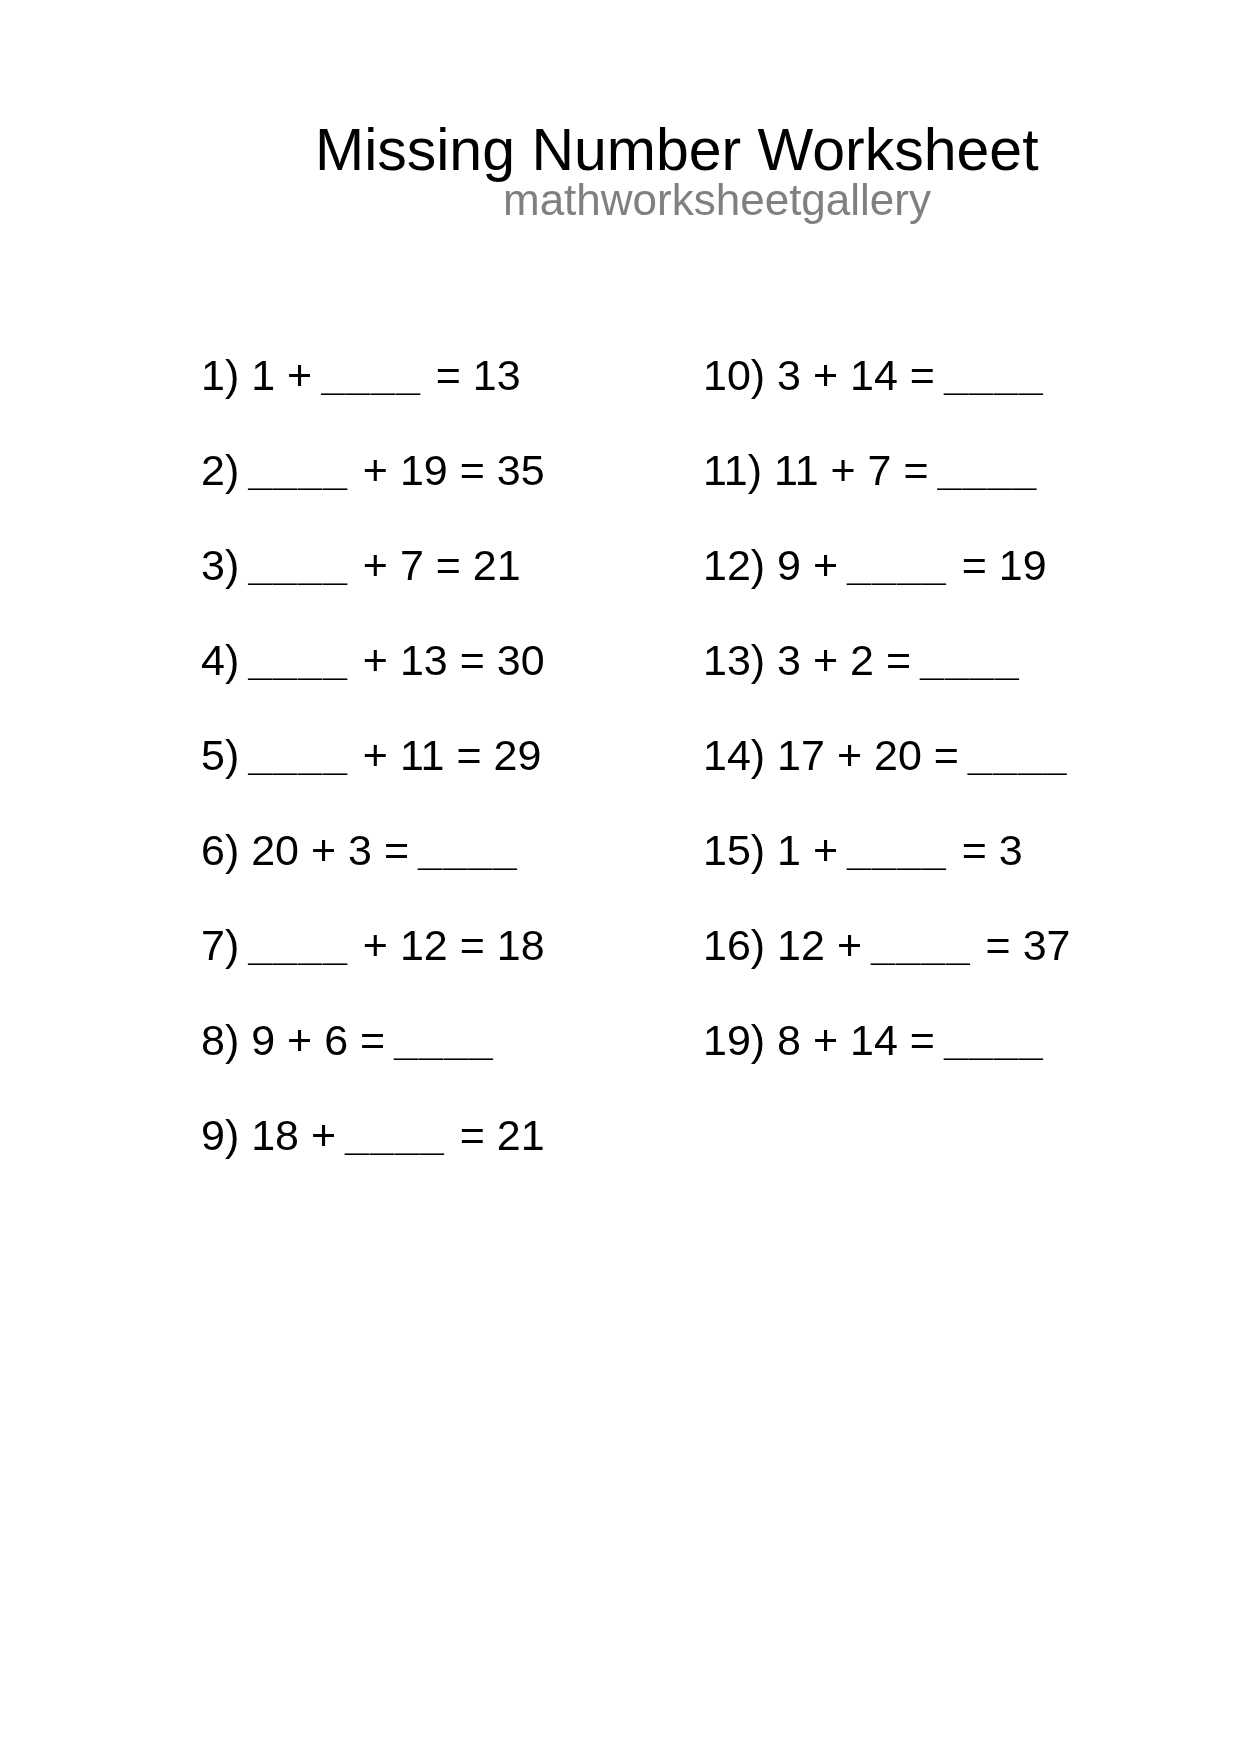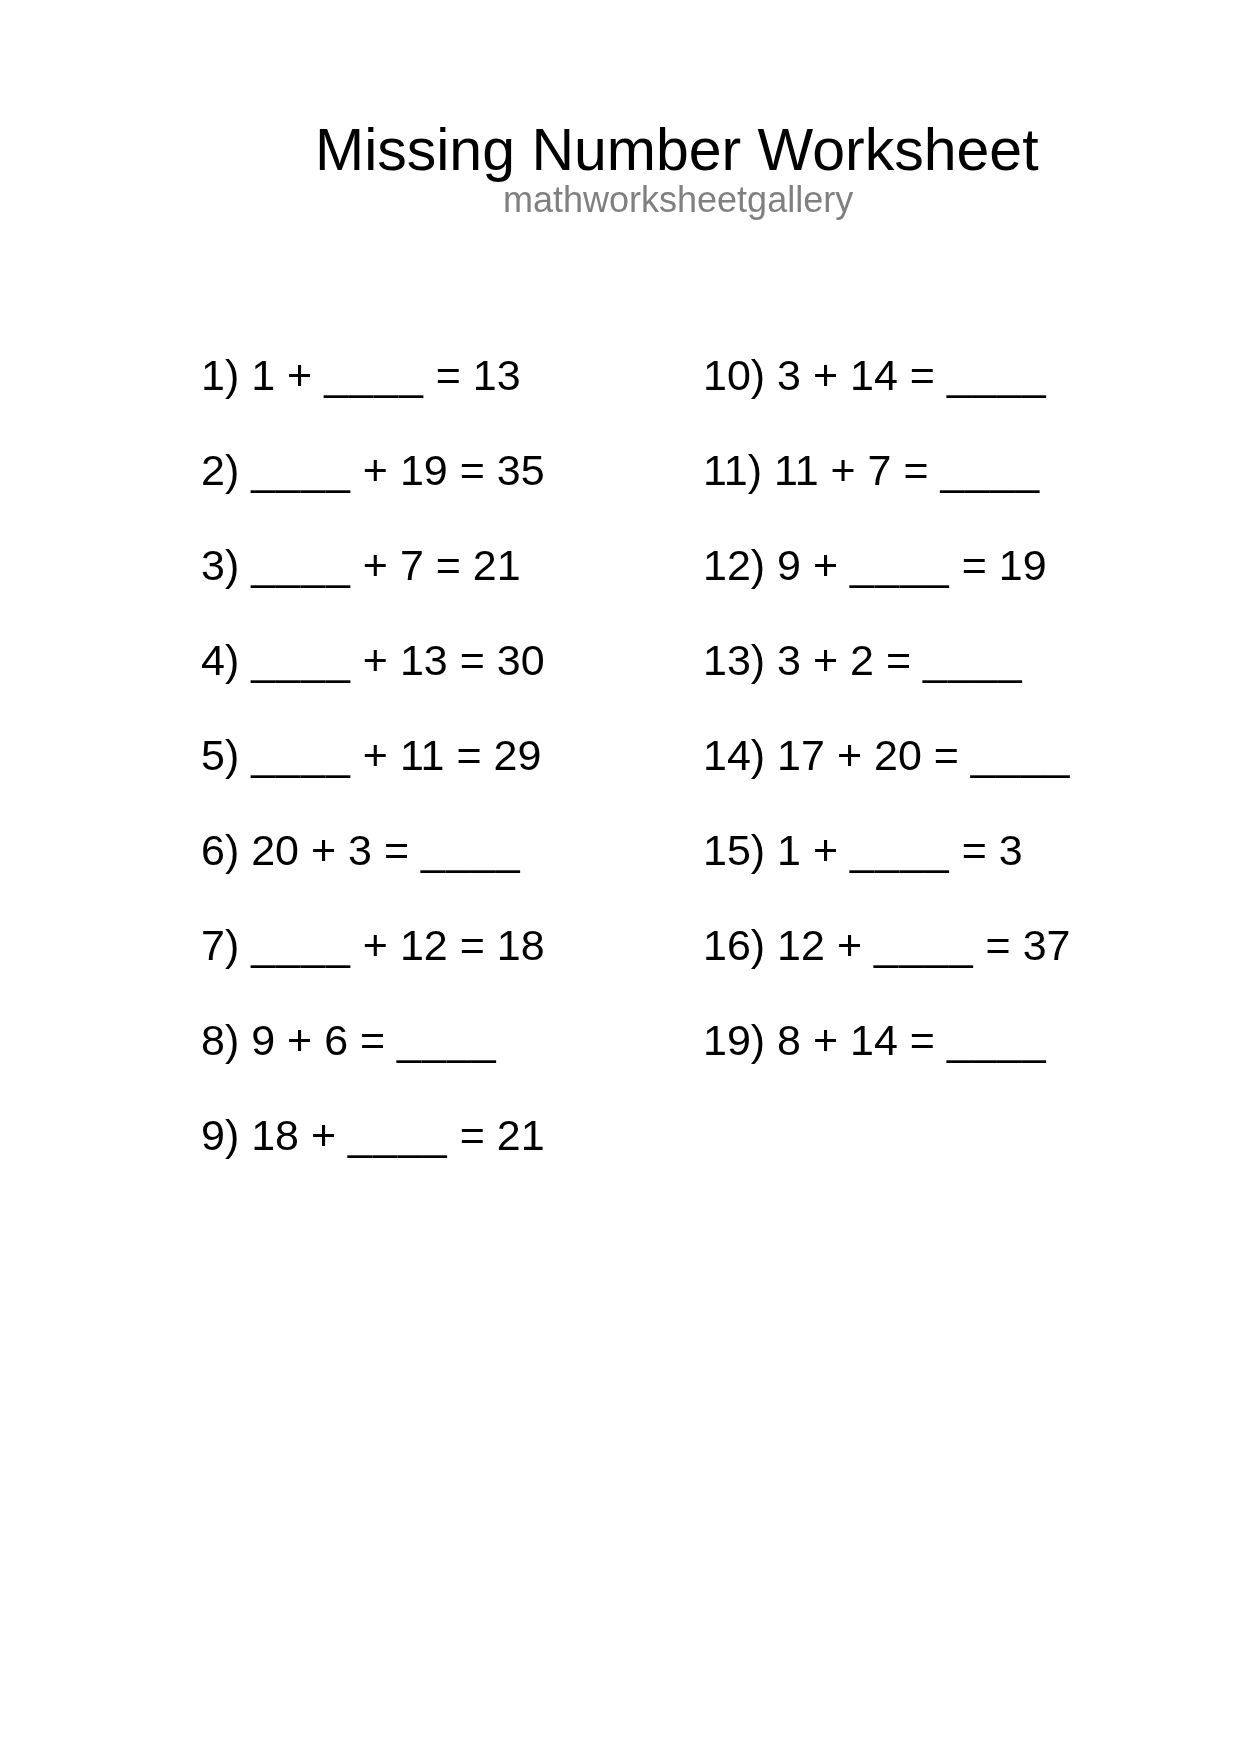--- a/index.html
+++ b/index.html
@@ -29,21 +29,21 @@
     line-height: 59px;
     white-space: nowrap;
     color: #000000;
     margin: 15px;
     font-weight: normal;
   }
   .subtitle {
     position: absolute;
     left: 503px;
     top: 178px;
-    font-size: 36px;
+    font-size: 44px;
     line-height: 44px;
     white-space: nowrap;
     color: #808080;
   }
   .column {
     position: absolute;
     top: 328px;
     margin: 0;
     padding: 0;
     list-style: none;
@@ -53,20 +53,21 @@
   .problem {
     font-size: 43px;
     line-height: 95px;
     height: 95px;
     white-space: nowrap;
   }
   .tok { display: inline; }
   .blank {
     display: inline;
     letter-spacing: 1px;
+    font-style: italic;
   }
 </style>
 </head>
 <body>
 
 <div class="page">
   <h1 class="title">Missing Number Worksheet</h1>
   <div class="subtitle">mathworksheetgallery</div>
 
   <ol class="column left">

